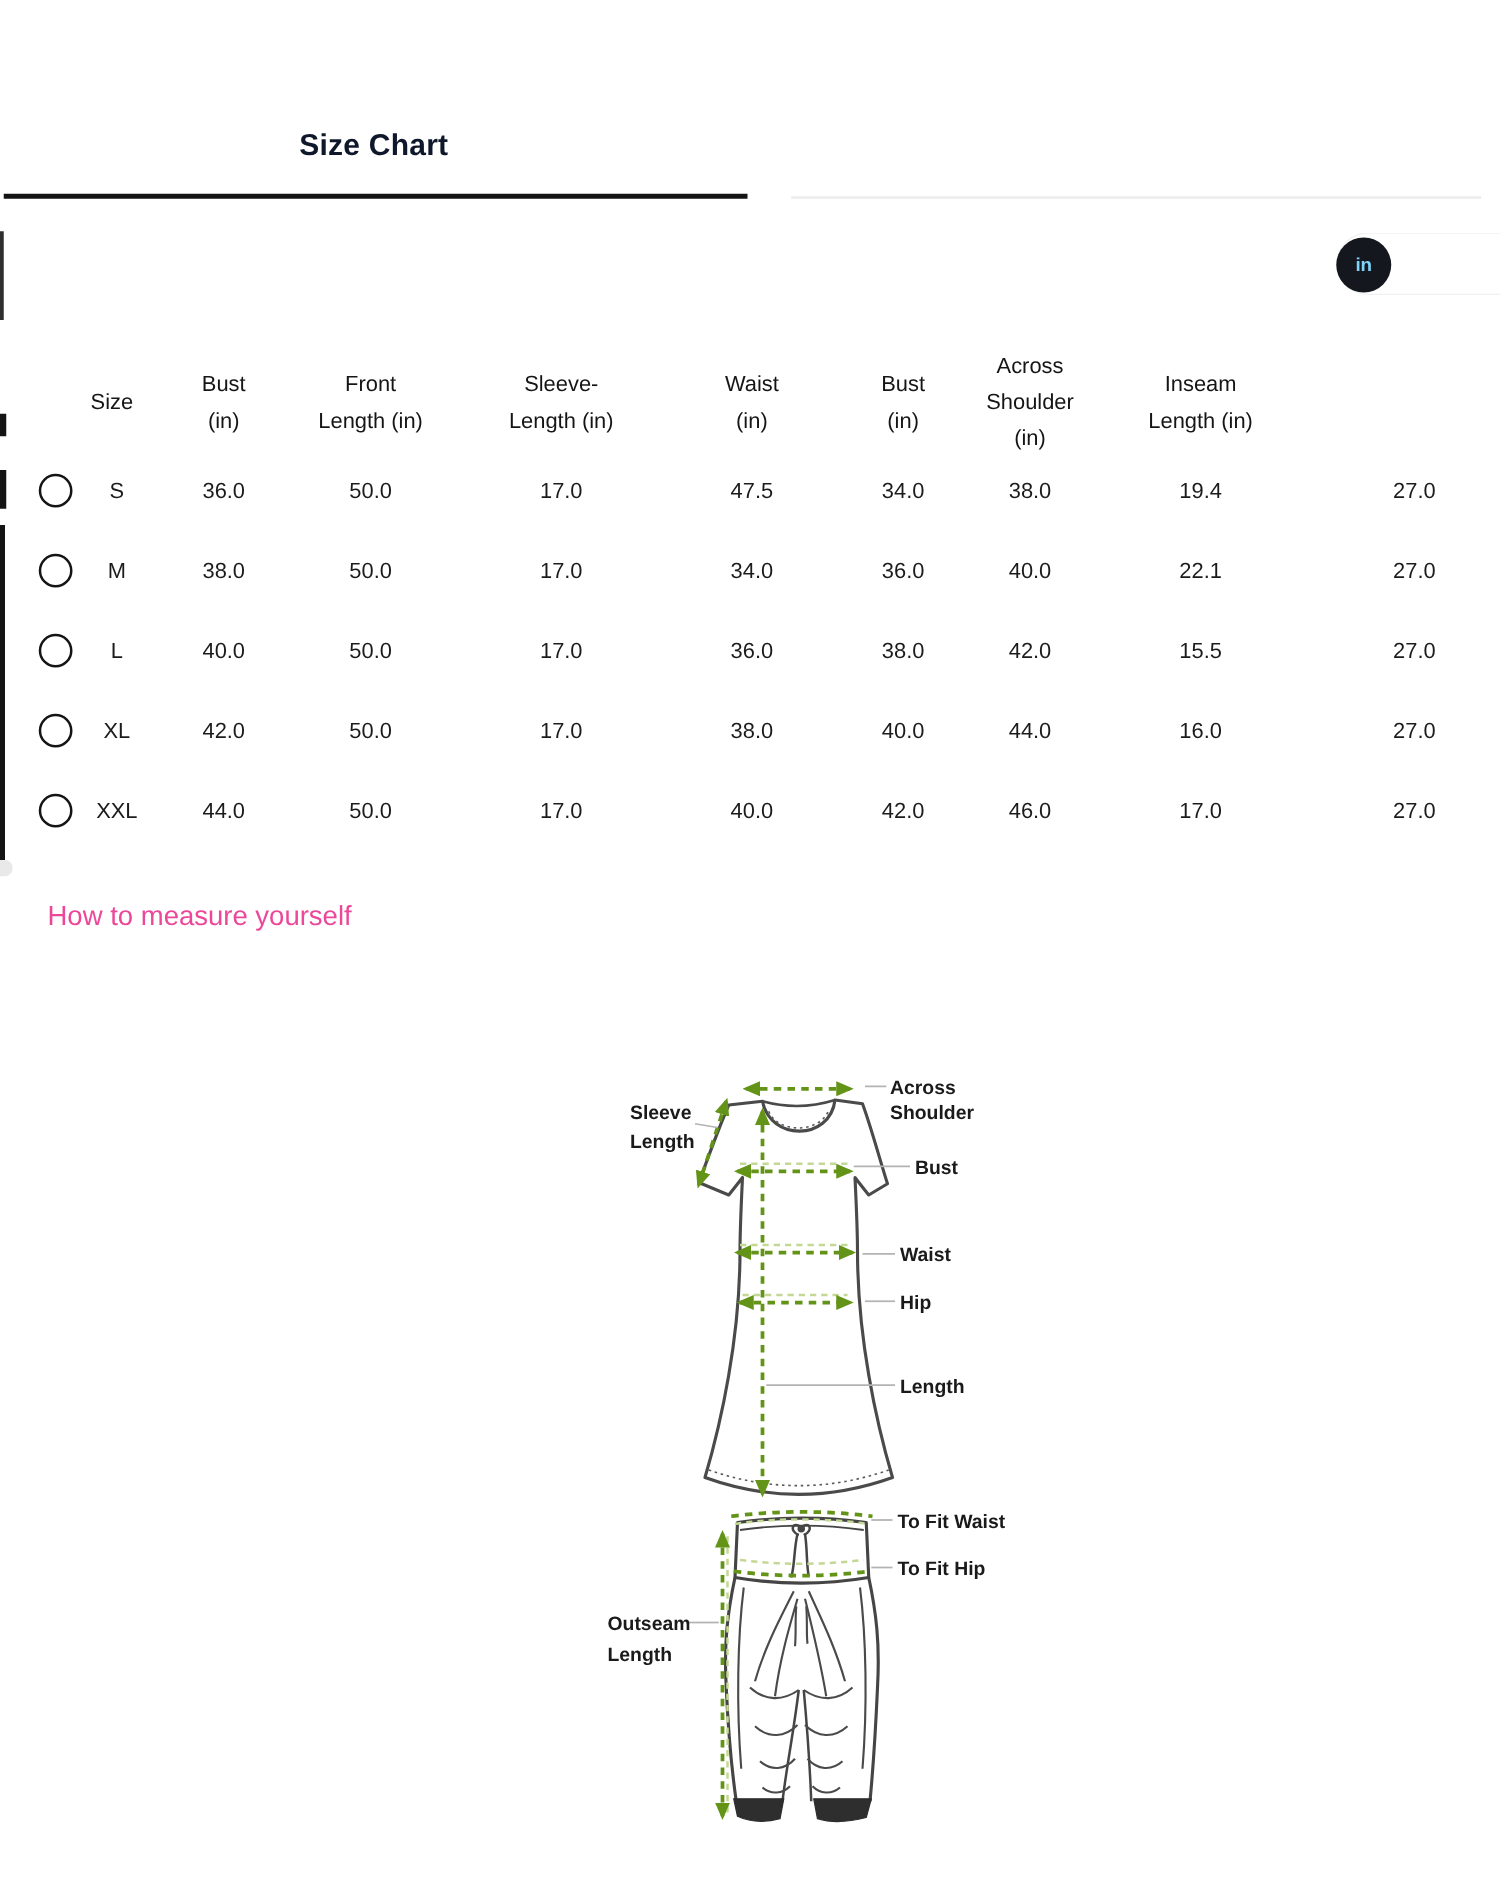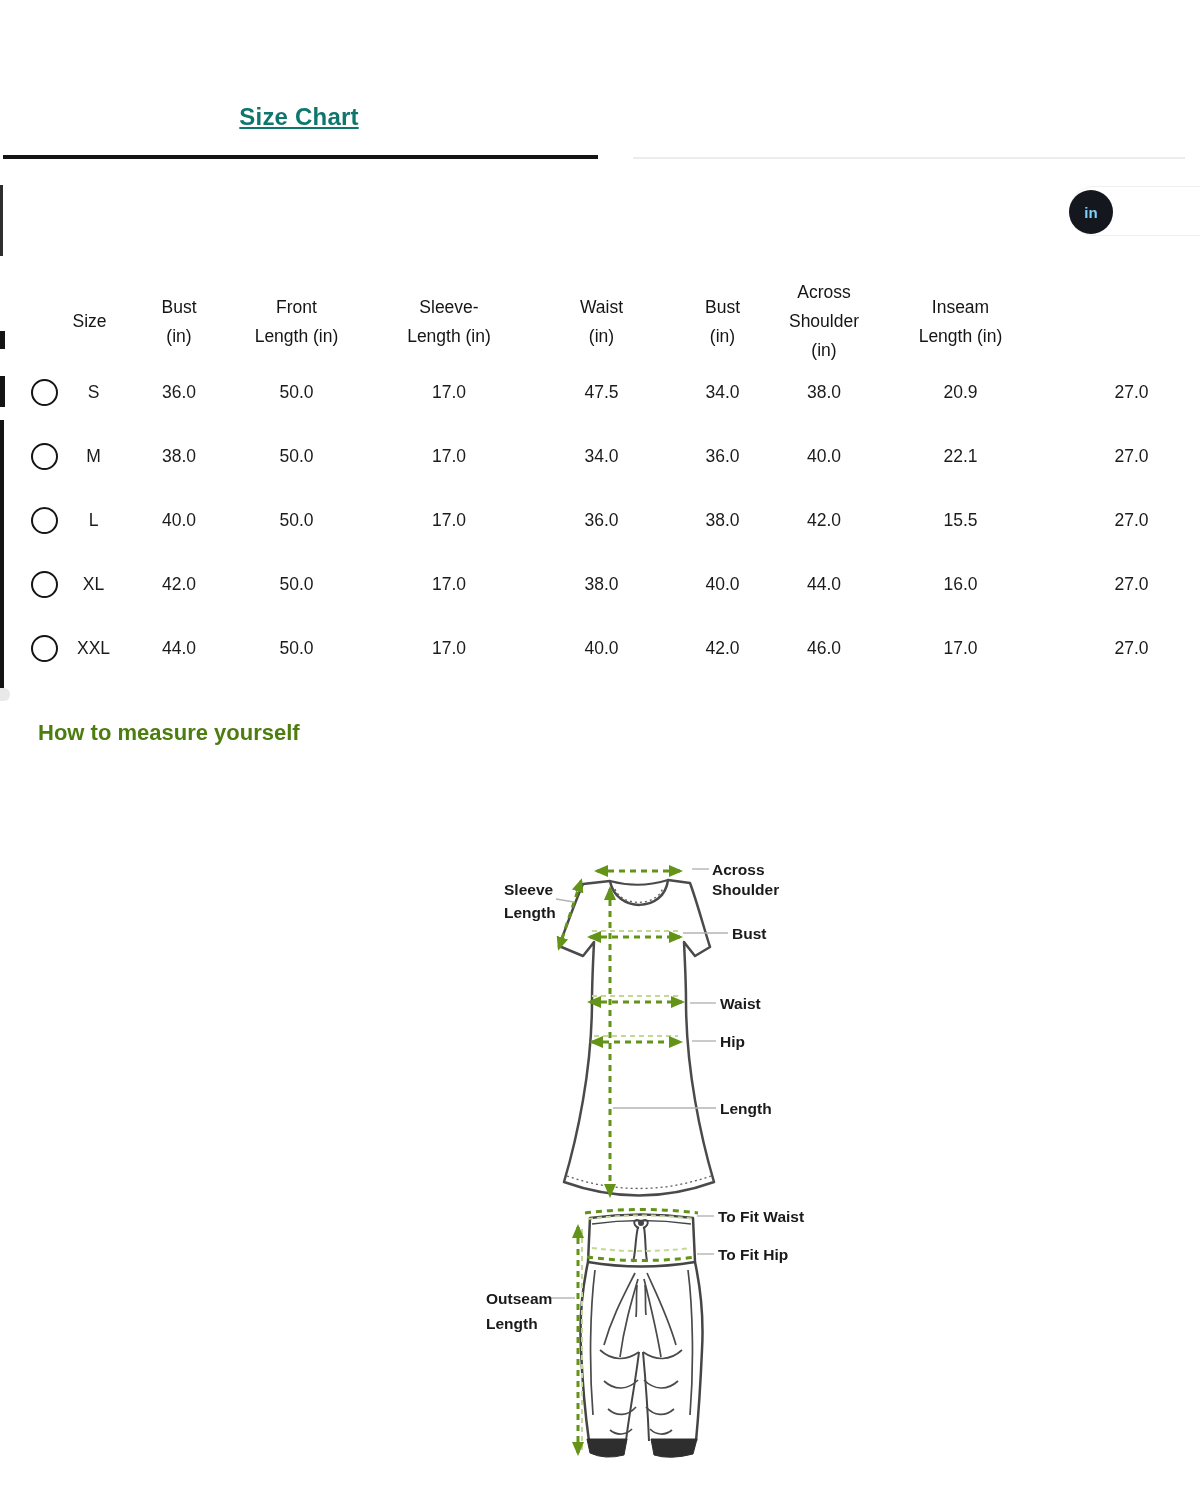--- a/index.html
+++ b/index.html
@@ -5,21 +5,21 @@
   html,body{margin:0;padding:0;}
   body{
     width:1200px;height:1504px;position:relative;background:#ffffff;
     font-family:"Liberation Sans", sans-serif;color:#1b1b1b;overflow:hidden;
   }
   .abs{position:absolute;}
 
   
   .tab-title{
     left:0;top:103px;width:598px;text-align:center;
-    font-size:24px;font-weight:700;color:#0f766e;letter-spacing:.2px;text-decoration:underline;
+    font-size:24px;font-weight:700;color:#0f172a;letter-spacing:.2px;
   }
   .tab-underline-active{left:3px;top:155px;width:595px;height:4px;background:#141414;}
   .tab-underline-rest{left:633px;top:157px;width:552px;height:2px;background:#ececec;}
 
   
   .edge-a{left:0;top:185px;width:3px;height:71px;background:#2e2e2e;}
   .edge-b{left:0;top:331px;width:5px;height:18px;background:#141414;}
   .edge-c{left:0;top:376px;width:5px;height:31px;background:#141414;}
   .edge-d{left:0;top:420px;width:4px;height:271px;background:#141414;}
   .edge-e{left:0;top:688px;width:10px;height:13px;background:#e9e9e9;border-radius:0 6px 6px 0;}
@@ -48,21 +48,21 @@
   .rows-wrap{margin-top:18px;}
   .trow{height:64px;font-size:17.5px;}
   .cell{text-align:center;}
   .size-cell{display:flex;align-items:center;padding-left:17px;box-sizing:border-box;}
   .radio{
     width:23px;height:23px;border:2.4px solid #141414;border-radius:50%;
     background:#fff;flex:0 0 auto;cursor:pointer;
   }
   .size-label{flex:1;text-align:center;color:#1b1b1b;}
 
-  .section-title{left:38px;top:720px;font-size:22px;font-weight:700;color:#4d7c0f;}
+  .section-title{left:38px;top:720px;font-size:22px;font-weight:400;color:#ec4899;}
 
   svg text{
     font-family:"Liberation Sans", sans-serif;
     font-size:15.5px;font-weight:700;fill:#1a1a1a;
   }
 </style>
 </head>
 <body>
 
 <div class="abs tab-title">Size Chart</div>
@@ -117,21 +117,21 @@
         <div class="cell size-cell">
           <span class="radio"></span>
           <span class="size-label">S</span>
         </div>
         <div class="cell">36.0</div>
         <div class="cell">50.0</div>
         <div class="cell">17.0</div>
         <div class="cell">47.5</div>
         <div class="cell">34.0</div>
         <div class="cell">38.0</div>
-        <div class="cell">20.9</div>
+        <div class="cell">19.4</div>
         <div class="cell">27.0</div>
       </div>
       <div class="trow">
         <div class="cell size-cell">
           <span class="radio"></span>
           <span class="size-label">M</span>
         </div>
         <div class="cell">38.0</div>
         <div class="cell">50.0</div>
         <div class="cell">17.0</div>

